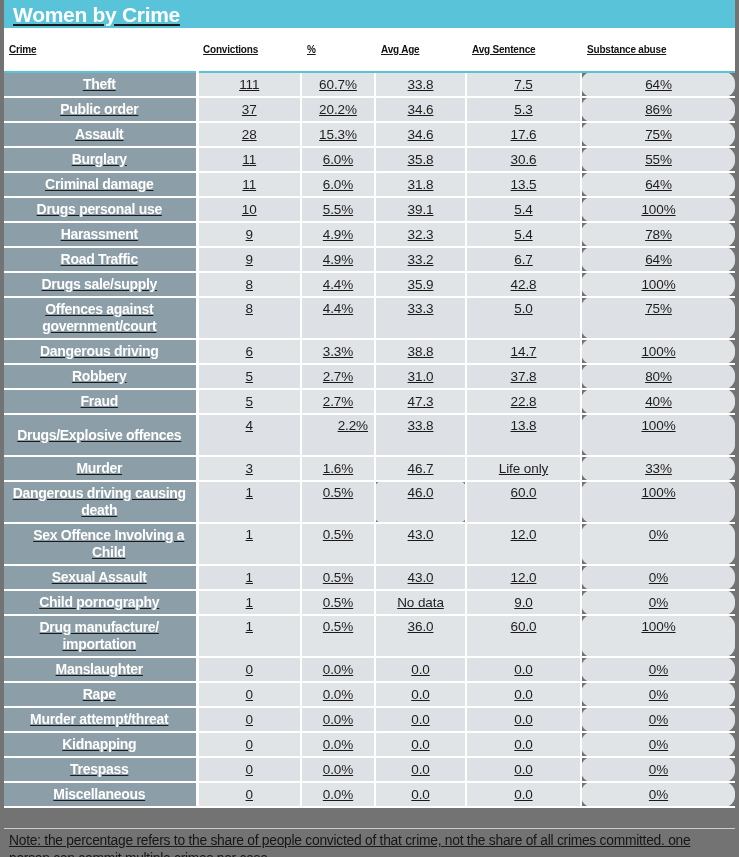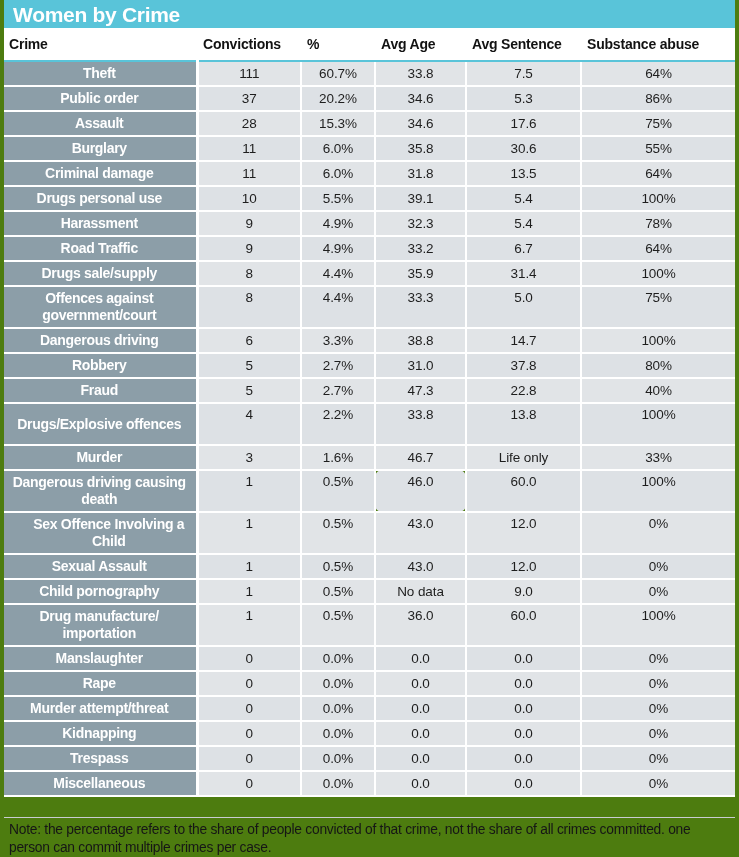--- a/index.html
+++ b/index.html
@@ -12,23 +12,24 @@
     width: 739px;
     height: 857px;
     font-family: "Liberation Sans", "DejaVu Sans", sans-serif;
     color: #1a1a1a;
     overflow: hidden;
   }
 
   .sheet {
     width: 739px;
     height: 857px;
-    background: #4d7c0f;
+    background: #737373;
     position: relative;
     padding: 0 4px 0 4px;
+    text-decoration: underline;
   }
 
   
   .title-band {
     height: 28px;
     background: #59c4d9;
     display: flex;
     align-items: center;
     padding-left: 9px;
     margin: 0 0 0 0;
@@ -45,25 +46,25 @@
   
   .tbl {
     width: 731px;
     border-collapse: collapse;
     table-layout: fixed;
   }
 
   thead th {
     background: #ffffff;
     color: #121212;
-    font-size: 14px;
+    font-size: 10px;
     font-weight: bold;
     letter-spacing: -0.2px;
     height: 25px;
-    padding: 8px 6px;
+    padding: 16px 6px;
     border-bottom: 2px solid #59c4d9;
     vertical-align: middle;
     white-space: nowrap;
   }
   thead th.h-crime { text-align: left; padding-left: 5px; }
   thead th.h-num   { text-align: left; }
 
   tbody td {
     font-size: 13.5px;
     height: 25px;
@@ -87,21 +88,21 @@
   }
 
   
   tbody td.c-data {
     background: #e1e4e7;
     color: #1e1e1e;
     text-align: center;
     border-bottom: 2px solid #ffffff;
     border-right: 2px solid #ffffff;
   }
-  tbody td.c-data.last { border-right: none; }
+  tbody td.c-data.last { border-right: none; border-radius: 11px; }
 
   tbody tr.alt td.c-data { background: #dde1e5; }
 
   
   .note {
     margin-top: 20px;
     padding: 3px 6px 0 5px;
     font-size: 13.8px;
     line-height: 17.5px;
     color: #161616;
@@ -200,21 +201,21 @@
           <td class="c-data">4.9%</td>
           <td class="c-data">33.2</td>
           <td class="c-data">6.7</td>
           <td class="c-data last">64%</td>
         </tr>
         <tr>
           <td class="c-label">Drugs sale/supply</td>
           <td class="c-data">8</td>
           <td class="c-data">4.4%</td>
           <td class="c-data">35.9</td>
-          <td class="c-data">31.4</td>
+          <td class="c-data">42.8</td>
           <td class="c-data last">100%</td>
         </tr>
         <tr class="alt">
           <td class="c-label" style="height: 42px;">Offences against government/court</td>
           <td class="c-data" style="vertical-align: top;">8</td>
           <td class="c-data" style="vertical-align: top;">4.4%</td>
           <td class="c-data" style="vertical-align: top;">33.3</td>
           <td class="c-data" style="vertical-align: top;">5.0</td>
           <td class="c-data last" style="vertical-align: top;">75%</td>
         </tr>
@@ -238,21 +239,21 @@
           <td class="c-label">Fraud</td>
           <td class="c-data">5</td>
           <td class="c-data">2.7%</td>
           <td class="c-data">47.3</td>
           <td class="c-data">22.8</td>
           <td class="c-data last">40%</td>
         </tr>
         <tr class="alt">
           <td class="c-label" style="height: 42px;">Drugs/Explosive offences</td>
           <td class="c-data" style="vertical-align: top;">4</td>
-          <td class="c-data" style="vertical-align: top;">2.2%</td>
+          <td class="c-data" style="vertical-align: top; text-align: right;">2.2%</td>
           <td class="c-data" style="vertical-align: top;">33.8</td>
           <td class="c-data" style="vertical-align: top; padding-left: 6px;">13.8</td>
           <td class="c-data last" style="vertical-align: top;">100%</td>
         </tr>
         <tr>
           <td class="c-label">Murder</td>
           <td class="c-data">3</td>
           <td class="c-data">1.6%</td>
           <td class="c-data">46.7</td>
           <td class="c-data">Life only</td>

